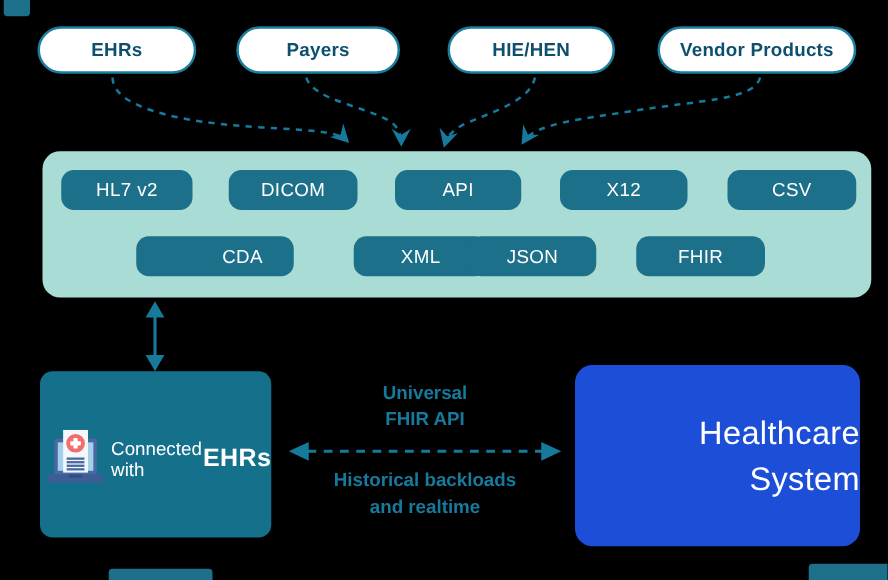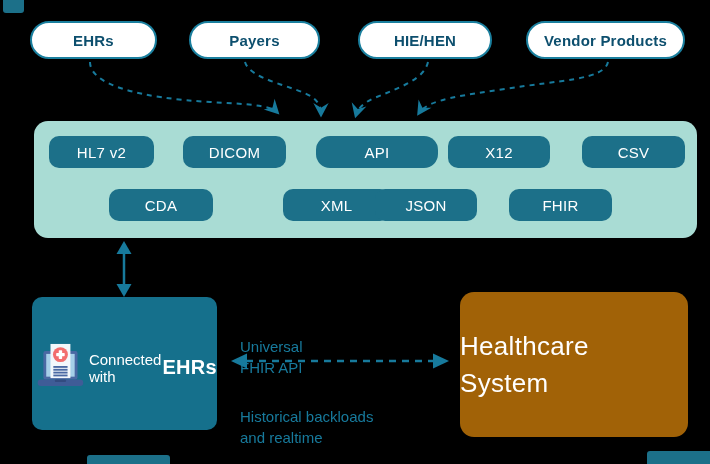--- a/index.html
+++ b/index.html
@@ -18,44 +18,44 @@
   .src-vendor{left:526px;width:159px;}
 
   
   .formats-panel{position:absolute;left:34px;top:121px;width:663px;height:117px;
     background:#a9dcd4;border-radius:14px;}
   .fmt-pill{position:absolute;height:32px;background:#1c7089;border-radius:10px;
     color:#ffffff;display:flex;align-items:center;justify-content:center;
     font-size:15px;font-weight:500;letter-spacing:.3px;}
   .f-hl7 {left:15px; top:15px;width:105px;}
   .f-dicom{left:149px;top:15px;width:103px;}
-  .f-api {left:282px;top:15px;width:122px;border-radius:14px;}
+  .f-api {left:282px;top:15px;width:101px;}
   .f-x12 {left:414px;top:15px;width:102px;}
   .f-csv {left:548px;top:15px;width:103px;text-align:right;}
-  .f-cda {left:75px; top:68px;width:104px;}
+  .f-cda {left:75px; top:68px;width:82px;padding-left:44px;}
   .f-xml {left:209px;top:68px;width:107px;margin-left:40px;}
   .f-json{left:341px;top:68px;width:102px;border-radius:10px;}
   .f-fhir{left:475px;top:68px;width:103px;}
 
   
   .ehr-box{position:absolute;left:32px;top:297px;width:185px;height:133px;
     background:#15708c;border-radius:10px;color:#fff;
     display:flex;align-items:center;box-sizing:border-box;padding-top:5px;}
   .ehr-box .line1{font-size:15px;font-weight:400;margin-top:4px;}
   .ehr-box .line2{font-size:20px;font-weight:700;margin-top:3px;letter-spacing:.3px;}
 
   
   .hc-box{position:absolute;left:460px;top:292px;width:228px;height:145px;
-    background:#a16207;border-radius:14px;color:#fff;
-    display:flex;flex-direction:column;align-items:flex-start;justify-content:center;
+    background:#1d4ed8;border-radius:14px;color:#fff;
+    display:flex;flex-direction:column;align-items:flex-end;justify-content:center;
     font-size:26px;font-weight:500;line-height:37px;letter-spacing:.3px;}
 
   
-  .conn-label{position:absolute;left:240px;width:200px;text-align:left;
-    color:#177a9c;font-size:15px;font-weight:400;line-height:21px;margin-top:32px;}
+  .conn-label{position:absolute;left:240px;width:200px;text-align:center;
+    color:#177a9c;font-size:15px;font-weight:700;line-height:21px;}
   .conn-top{top:304px;}
   .conn-bottom{top:374px;}
 
   .arrow-layer{position:absolute;left:0;top:0;width:710px;height:464px;pointer-events:none;}
 
   
   .artifact{position:absolute;background:#1c7089;}
   .artifact-tl{left:3px;top:0;width:21px;height:13px;border-radius:0 0 3px 3px;}
   .artifact-b1{left:87px;top:455px;width:83px;height:9px;border-radius:3px 3px 0 0;}
   .artifact-b2{left:647px;top:451px;width:63px;height:13px;border-radius:3px 0 0 0;}

